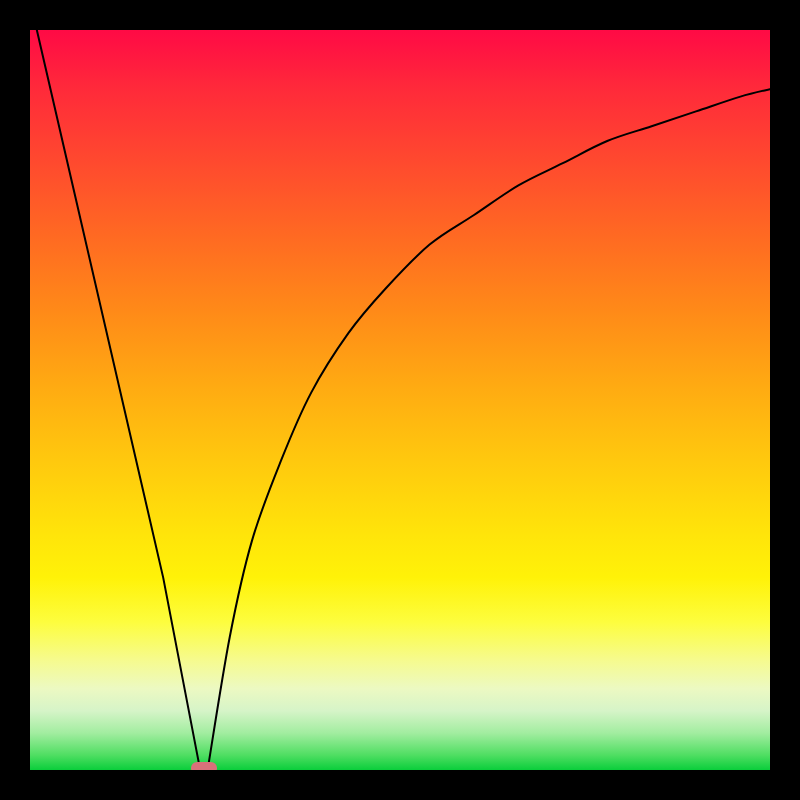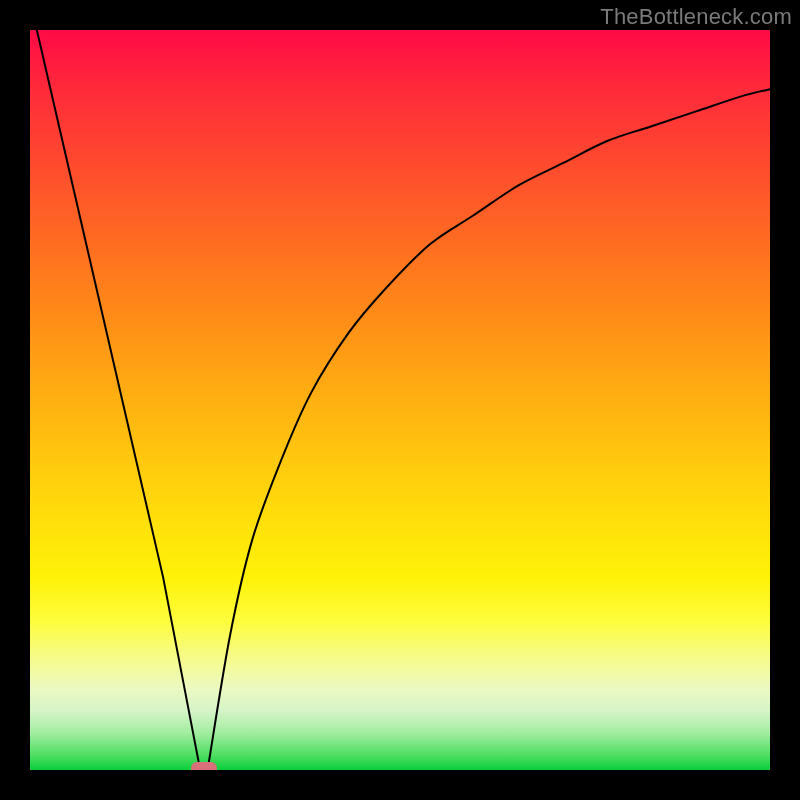--- a/index.html
+++ b/index.html
@@ -72,14 +72,13 @@
 <body>
 
 <div class="frame">
   <div class="plot">
     <svg class="curve" id="curve-svg" viewBox="0 0 740 740" preserveAspectRatio="none">
         <path d="M 0 -29.600000000000023 L 44.4 162.79999999999995 L 88.8 355.2 L 133.2 547.6 L 170.20000000000002 740" fill="none" stroke="#000000" stroke-width="2" stroke-linecap="round"></path>
         <path d="M 177.6 740 C 181.3 717.8, 192.4 645.0333333333333, 199.8 606.8 C 207.20000000000002 568.5666666666666, 213.36666666666667 540.2, 222 510.6 C 230.63333333333333 481, 241.73333333333335 453.8666666666667, 251.60000000000002 429.2 C 261.4666666666667 404.5333333333333, 270.1 383.5666666666666, 281.2 362.59999999999997 C 292.29999999999995 341.6333333333333, 305.8666666666667 320.6666666666667, 318.2 303.40000000000003 C 330.5333333333333 286.1333333333334, 341.6333333333333 273.8, 355.2 259 C 368.76666666666665 244.2, 384.8 226.93333333333337, 399.6 214.60000000000002 C 414.40000000000003 202.26666666666668, 429.2 194.86666666666667, 444 185 C 458.8 175.13333333333333, 473.6 164.0333333333333, 488.40000000000003 155.39999999999998 C 503.20000000000005 146.76666666666665, 518 140.60000000000005, 532.8 133.20000000000005 C 547.5999999999999 125.80000000000005, 562.4000000000001 117.16666666666667, 577.2 111 C 592 104.83333333333333, 606.8000000000001 101.13333333333338, 621.6 96.20000000000005 C 636.4 91.26666666666671, 651.2 86.33333333333331, 666 81.39999999999998 C 680.8 76.46666666666664, 698.0666666666666 70.30000000000003, 710.4 66.60000000000002 C 722.7333333333333 62.90000000000001, 735.0666666666666 60.43333333333328, 740 59.19999999999993" fill="none" stroke="#000000" stroke-width="2" stroke-linecap="round"></path>
       </svg>
     <div class="marker" id="min-marker" style="left: 160.9px; top: 732px; background: rgb(217, 113, 122);"></div>
   </div>
-  <div class="watermark">TheBottleneck.com</div>
 </div>
 
 </body></html>

